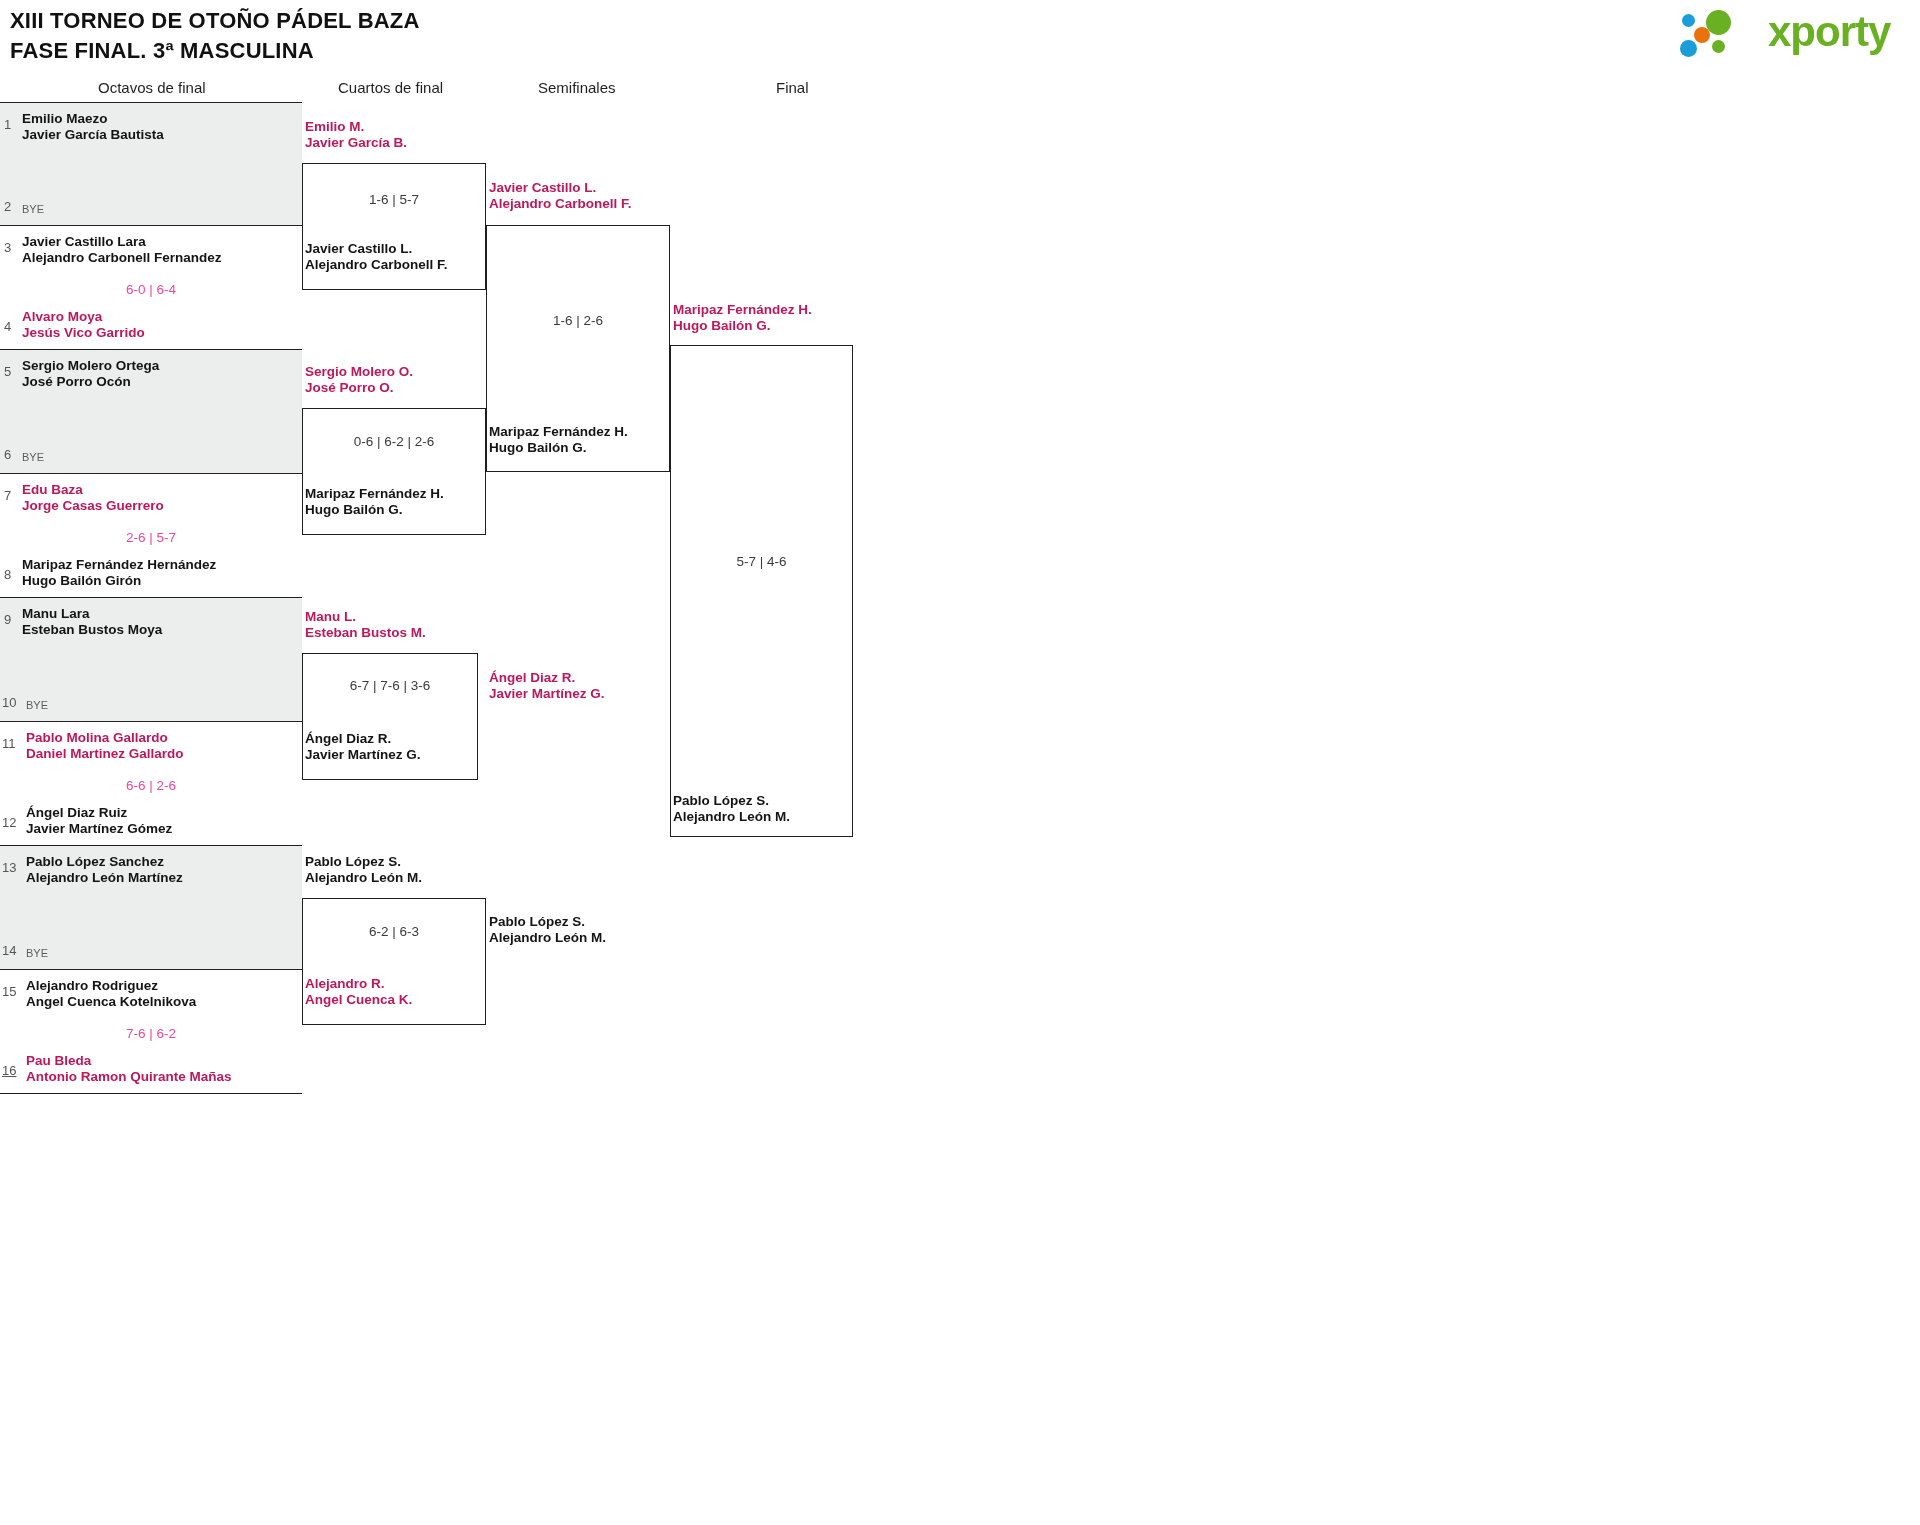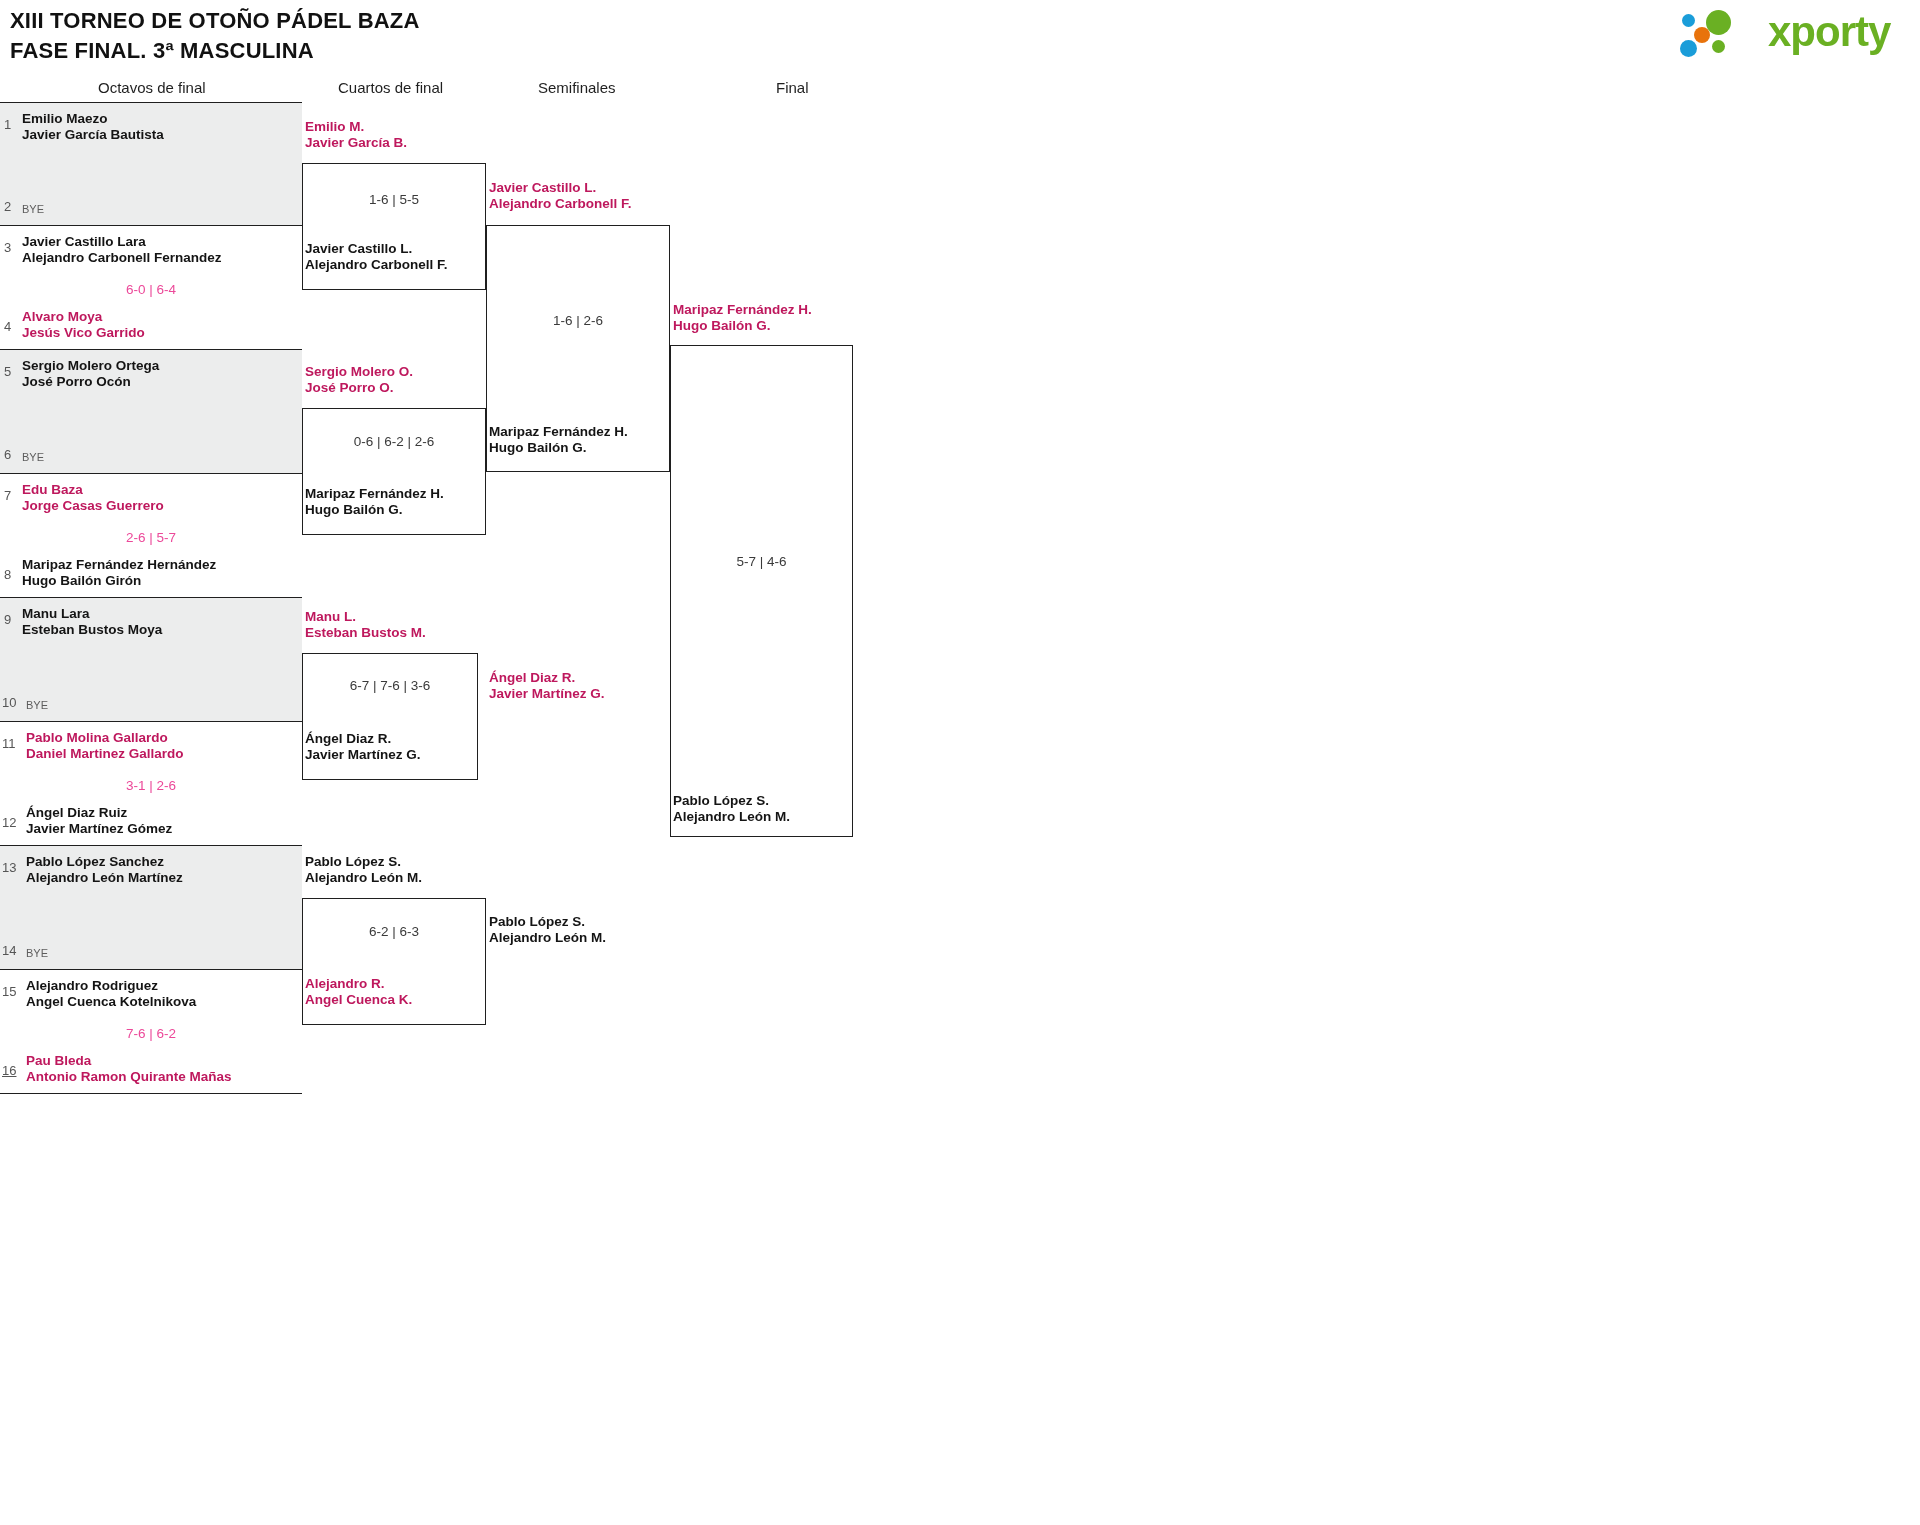--- a/index.html
+++ b/index.html
@@ -176,21 +176,21 @@
       <div class="seed wide" style="top:14px;">11</div>
       <div class="r16-top" style="left:26px;">
         <div class="pname lose">Pablo Molina Gallardo</div>
         <div class="pname lose">Daniel Martinez Gallardo</div>
       </div>
       <div class="seed wide" style="bottom:14px;">12</div>
       <div class="r16-bot" style="left:26px;">
         <div class="pname win">Ángel Diaz Ruiz</div>
         <div class="pname win">Javier Martínez Gómez</div>
       </div>
-      <div class="r16-score">3-1 | 2-6</div>
+      <div class="r16-score">6-6 | 2-6</div>
     </div>
 
     <div class="r16-match shade">
       <div class="seed wide" style="top:14px;">13</div>
       <div class="r16-top" style="left:26px;">
         <div class="pname win">Pablo López Sanchez</div>
         <div class="pname win">Alejandro León Martínez</div>
       </div>
       <div class="seed wide" style="bottom:10px;">14</div>
       <div class="r16-bot" style="left:26px;">
@@ -213,21 +213,21 @@
       <div class="r16-score">7-6 | 6-2</div>
     </div>
 
   </div>
 
   <div class="lbl" style="left:305px;top:119px;">
     <div class="pname lose">Emilio M.</div>
     <div class="pname lose">Javier García B.</div>
   </div>
   <div class="box" style="left:302px;top:163px;width:184px;height:127px;">
-    <div class="box-score" style="top:28px;">1-6 | 5-5</div>
+    <div class="box-score" style="top:28px;">1-6 | 5-7</div>
   </div>
   <div class="lbl" style="left:305px;top:241px;">
     <div class="pname win">Javier Castillo L.</div>
     <div class="pname win">Alejandro Carbonell F.</div>
   </div>
 
   <div class="lbl" style="left:305px;top:364px;">
     <div class="pname lose">Sergio Molero O.</div>
     <div class="pname lose">José Porro O.</div>
   </div>

